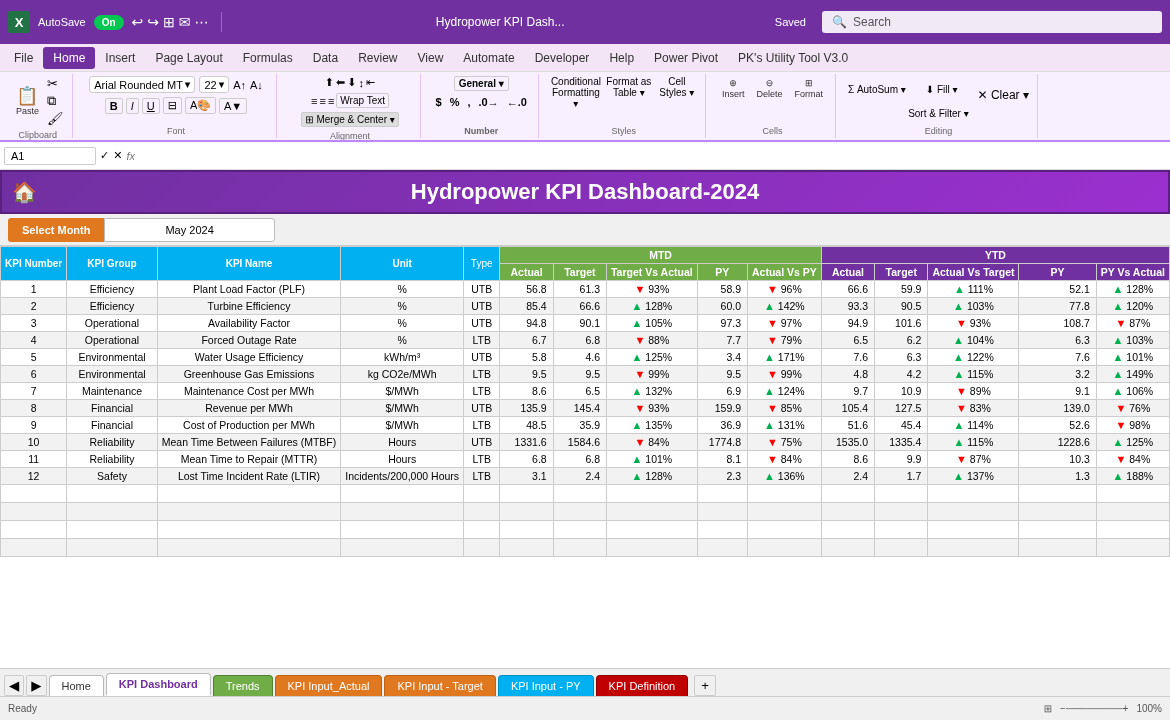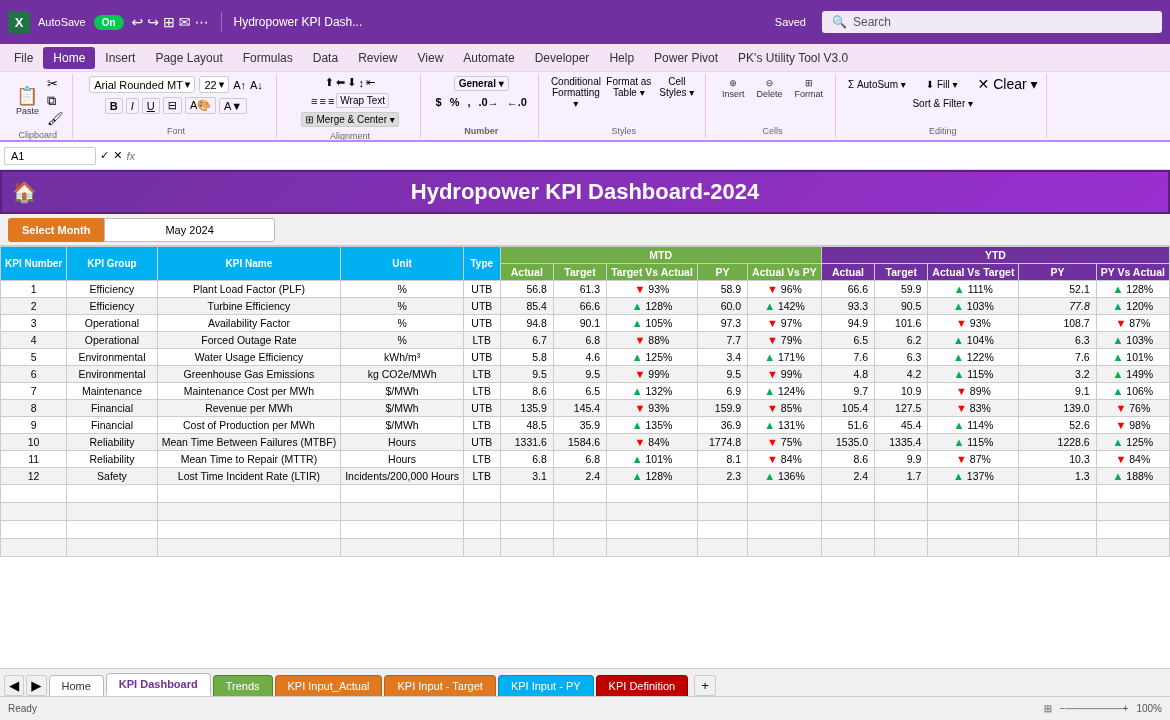--- a/index.html
+++ b/index.html
@@ -5,21 +5,21 @@
     * { box-sizing: border-box; margin: 0; padding: 0; }
     body { font-family: 'Segoe UI', Arial, sans-serif; font-size: 11px; background: #fff; overflow: hidden; width: 1170px; height: 720px; }
 
     
     #excel-toolbar { background: #7030a0; height: 44px; display: flex; align-items: center; padding: 0 8px; gap: 8px; }
     .excel-logo { width: 22px; height: 22px; background: #217346; border-radius: 2px; display: flex; align-items: center; justify-content: center; color: white; font-weight: bold; font-size: 13px; }
     .autosave-label { color: white; font-size: 11px; }
     .toggle-on { background: #00c851; border-radius: 10px; padding: 2px 8px; color: white; font-size: 10px; font-weight: bold; }
     .toolbar-icons { display: flex; gap: 4px; color: white; font-size: 14px; }
     .toolbar-sep { width: 1px; height: 20px; background: rgba(255,255,255,0.3); margin: 0 4px; }
-    .file-name { color: white; font-size: 12px; flex: 1; text-align: left; }
+    .file-name { color: white; font-size: 12px; flex: 1; text-align: center; }
     .search-box { background: rgba(255,255,255,0.9); border-radius: 3px; padding: 4px 10px; width: 340px; display: flex; align-items: center; gap: 6px; font-size: 12px; color: #555; }
 
     
     #menu-bar { background: #f3e5f5; height: 28px; display: flex; align-items: center; padding: 0 4px; border-bottom: 1px solid #ddd; }
     .menu-item { padding: 4px 10px; font-size: 12px; color: #333; cursor: pointer; border-radius: 3px; }
     .menu-item.active { background: #7030a0; color: white; border-radius: 3px; }
 
     
     #ribbon { background: #f9f0ff; height: 88px; border-bottom: 2px solid #c084fc; display: flex; align-items: stretch; padding: 4px 8px; gap: 4px; overflow: hidden; }
     .ribbon-group { display: flex; flex-direction: column; align-items: center; border-right: 1px solid #e0c4f4; padding: 2px 8px; gap: 2px; min-width: 60px; }
@@ -55,21 +55,21 @@
     
     .header-mtd { background: #70ad47; color: white; font-weight: bold; }
     .header-ytd { background: #7030a0; color: white; font-weight: bold; }
     .header-kpi { background: #00b0f0; color: white; font-weight: bold; font-size: 10px; }
 
     
     th.col-kpi-num { background: #00b0f0; color: white; font-weight: bold; width: 40px; }
     th.col-kpi-group { background: #00b0f0; color: white; font-weight: bold; width: 100px; }
     th.col-kpi-name { background: #00b0f0; color: white; font-weight: bold; width: 170px; }
     th.col-unit { background: #00b0f0; color: white; font-weight: bold; width: 80px; }
-    th.col-type { background: #00b0f0; color: white; font-weight: bold; width: 40px; }
+    th.col-type { background: #00b0f0; color: white; font-weight: normal; width: 40px; }
     th.col-actual { background: #70ad47; color: white; font-weight: bold; width: 60px; }
     th.col-target { background: #70ad47; color: white; font-weight: bold; width: 60px; }
     th.col-tvsa { background: #70ad47; color: white; font-weight: bold; width: 70px; }
     th.col-py { background: #70ad47; color: white; font-weight: bold; width: 55px; }
     th.col-avspy { background: #70ad47; color: white; font-weight: bold; width: 70px; }
     th.col-actual-ytd { background: #7030a0; color: white; font-weight: bold; width: 60px; }
     th.col-target-ytd { background: #7030a0; color: white; font-weight: bold; width: 60px; }
     th.col-avst-ytd { background: #7030a0; color: white; font-weight: bold; width: 70px; }
     th.col-py-ytd { background: #7030a0; color: white; font-weight: bold; width: 55px; }
     th.col-pyvsa-ytd { background: #7030a0; color: white; font-weight: bold; width: 70px; }
@@ -234,21 +234,21 @@
         <span>Format</span>
       </div>
     </div>
     <span class="ribbon-group-label">Cells</span>
   </div>
 
   <div class="ribbon-group">
     <div style="display:flex;gap:20px;align-items:center;">
       <span style="font-size:10px;cursor:pointer;">Σ AutoSum ▾</span>
       <span style="font-size:10px;cursor:pointer;">⬇ Fill ▾</span>
-      <span style="font-size:14px;cursor:pointer;">✕ Clear ▾</span>
+      <span style="font-size:12px;cursor:pointer;margin-top:12px;">✕ Clear ▾</span>
     </div>
     <div style="display:flex;gap:4px;align-items:center;margin-top:4px;">
       <span style="font-size:10px;cursor:pointer;">Sort &amp; Filter ▾</span>
     </div>
     <span class="ribbon-group-label">Editing</span>
   </div>
 </div>
 
 <div id="formula-bar">
   <input class="cell-ref" type="text" value="A1" style="">
@@ -321,21 +321,21 @@
     <td style="background: rgb(242, 242, 242);">%</td>
     <td style="background: rgb(242, 242, 242);">UTB</td>
     <td class="num" style="background: rgb(242, 242, 242);">85.4</td>
     <td class="num" style="background: rgb(242, 242, 242);">66.6</td>
     <td style="text-align: center; background: rgb(242, 242, 242);"><span class="arrow-up">▲</span> 128%</td>
     <td class="num" style="background: rgb(242, 242, 242);">60.0</td>
     <td style="text-align: center; background: rgb(242, 242, 242);"><span class="arrow-up">▲</span> 142%</td>
     <td class="num" style="background: rgb(242, 242, 242);">93.3</td>
     <td class="num" style="background: rgb(242, 242, 242);">90.5</td>
     <td style="text-align: center; background: rgb(242, 242, 242);"><span class="arrow-up">▲</span> 103%</td>
-    <td class="num" style="background: rgb(242, 242, 242); font-style: italic;">77.8</td>
+    <td class="num" style="background: rgb(242, 242, 242);">77.8</td>
     <td style="text-align: center; background: rgb(242, 242, 242);"><span class="arrow-up">▲</span> 120%</td>
   </tr>
           <tr>
     <td style="text-align: center; background: rgb(255, 255, 255);">3</td>
     <td style="background: rgb(255, 255, 255);">Operational</td>
     <td style="background: rgb(255, 255, 255);">Availability Factor</td>
     <td style="background: rgb(255, 255, 255);">%</td>
     <td style="background: rgb(255, 255, 255);">UTB</td>
     <td class="num" style="background: rgb(255, 255, 255);">94.8</td>
     <td class="num" style="background: rgb(255, 255, 255);">90.1</td>

